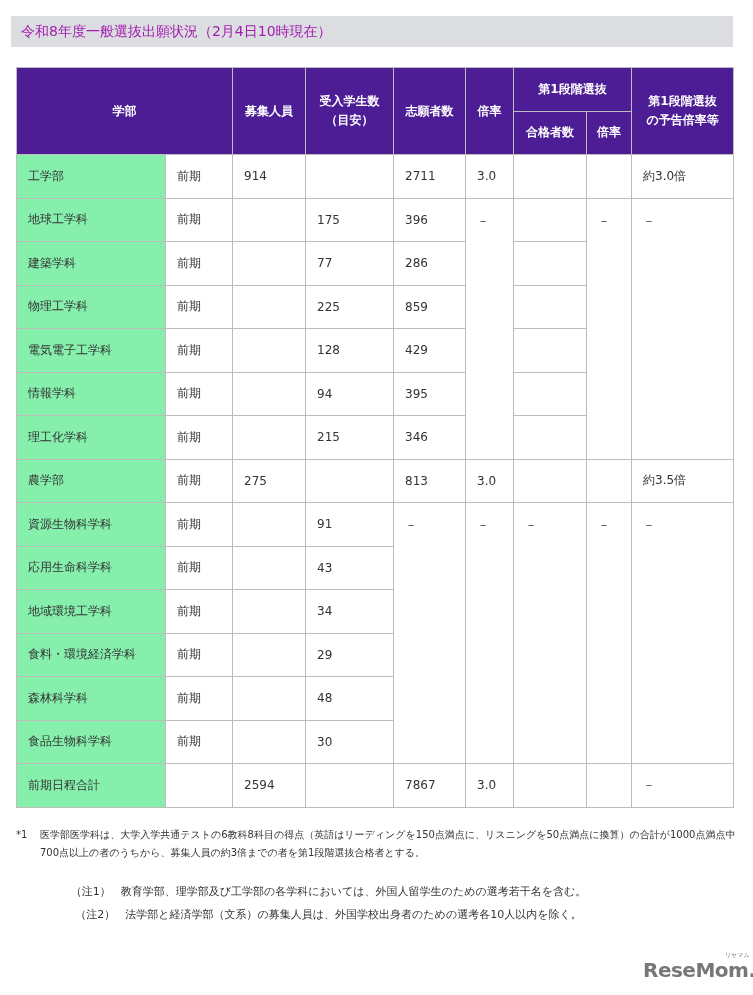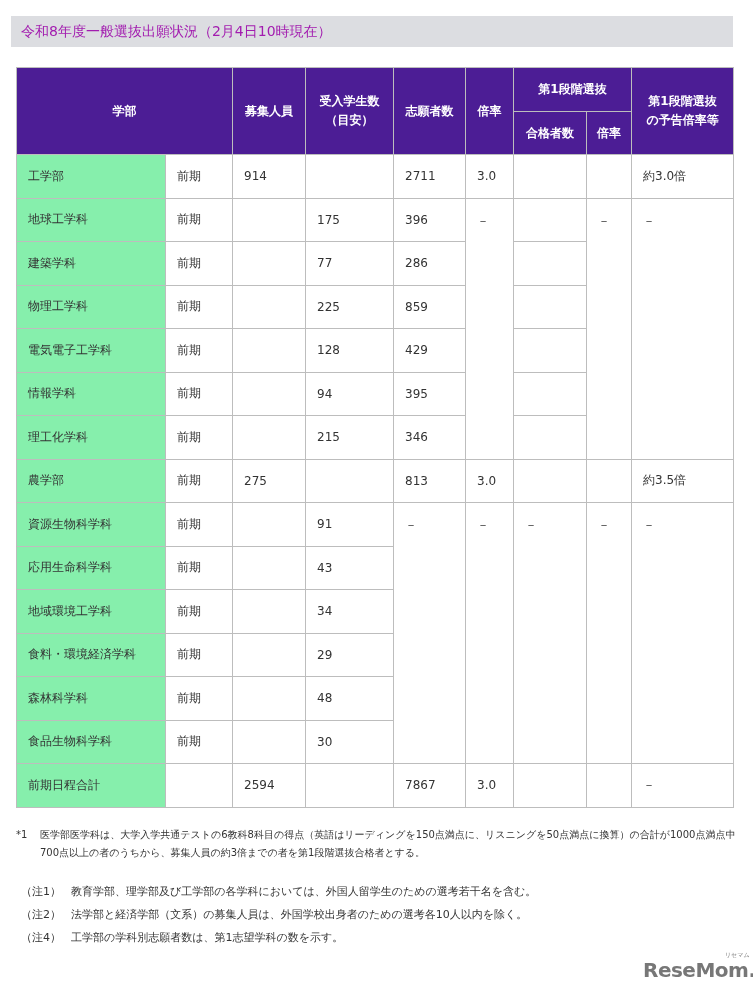--- a/index.html
+++ b/index.html
@@ -47,21 +47,21 @@
       background: #4c1d95;
       color: #ffffff;
       font-weight: bold;
       text-align: center;
       vertical-align: middle;
       font-size: 12px;
       line-height: 19px;
       padding: 0 4px;
     }
     table.status th.top { height: 44px; }
-    table.status th.sub { height: 43px; }
+    table.status th.sub { height: 43px; font-family: Liberation Mono, monospace; }
     table.status td {
       height: 43.5px;
       padding: 0 0 0 11px;
       vertical-align: middle;
       text-align: left;
       white-space: nowrap;
     }
     table.status td.name {
       background: #86efac;
     }
@@ -91,20 +91,21 @@
       left: 16px;
       top: 880px;
       width: 620px;
       font-size: 11px;
       color: #333333;
     }
     .notes-list .note {
       display: flex;
       height: 23px;
       align-items: center;
+      justify-content: center;
     }
     .notes-list .note .label {
       width: 50px;
       flex: none;
       padding-left: 5px;
     }
     .logo {
       position: absolute;
       left: 643px;
       top: 958px;
@@ -314,22 +315,18 @@
 
 <div class="notes-list">
   <div class="note">
     <span class="label">（注1）</span>
     <span>教育学部、理学部及び工学部の各学科においては、外国人留学生のための選考若干名を含む。</span>
   </div>
   <div class="note">
     <span class="label">（注2）</span>
     <span>法学部と経済学部（文系）の募集人員は、外国学校出身者のための選考各10人以内を除く。</span>
   </div>
-  <div class="note">
-    <span class="label">（注4）</span>
-    <span>工学部の学科別志願者数は、第1志望学科の数を示す。</span>
-  </div>
 </div>
 
 <div class="logo">
   <span>ReseMom.</span>
   <span class="ruby">リセマム</span>
 </div>
 
 </body></html>

